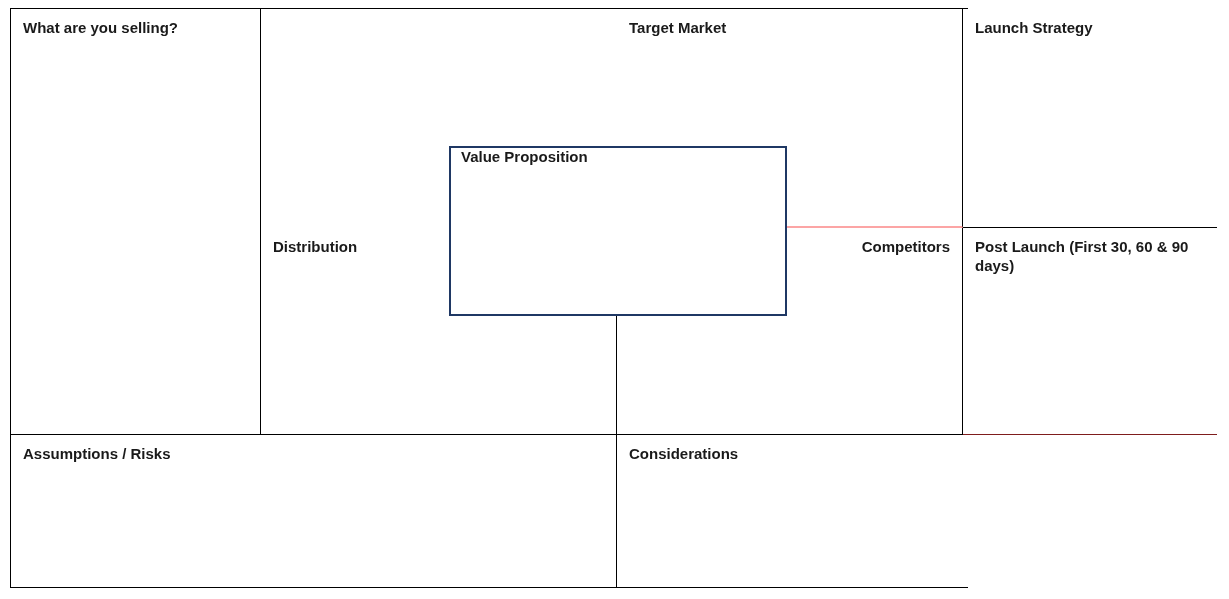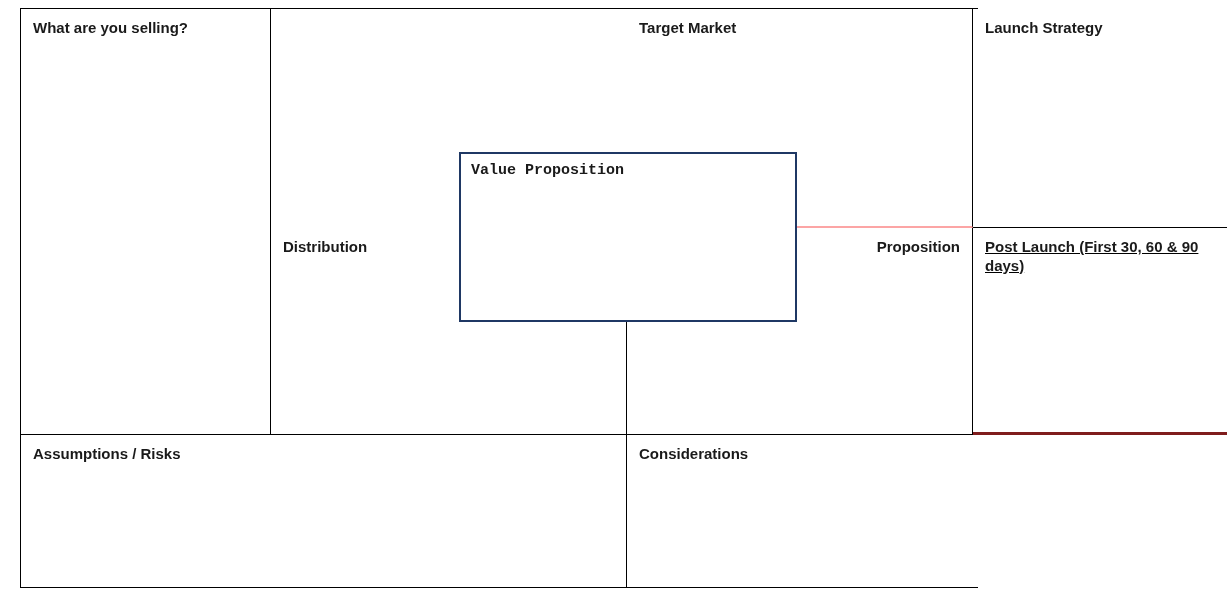--- a/index.html
+++ b/index.html
@@ -4,21 +4,21 @@
 <style>
   * { box-sizing: border-box; margin: 0; padding: 0; }
   html, body {
     width: 1229px;
     height: 599px;
     background: #ffffff;
     font-family: "Liberation Sans", sans-serif;
   }
   .canvas {
     position: relative;
-    margin: 8px 0 0 20px;
+    margin: 8px 0 0 10px;
     width: 958px;
     height: 580px;
     border: 1px solid #000000;
     display: grid;
     grid-template-columns: 250px 356px 346px 254px;
     grid-template-rows: 219px 207px 152px;
     background: #ffffff;
   }
   .cell {
     padding: 10px 12px;
@@ -32,35 +32,34 @@
     line-height: 1.25;
   }
   
   .c-what       { grid-column: 1; grid-row: 1 / span 2; border-right: 1px solid #000; border-bottom: 1px solid #000; }
   .c-buying     { grid-column: 2; grid-row: 1; border-right: 1px solid #000; border-bottom: 1px solid #000; }
   .c-target     { grid-column: 3; grid-row: 1; border-right: 1px solid #000; border-bottom: 2px solid #fca5a5; }
   .c-launch     { grid-column: 4; grid-row: 1; border-bottom: 1px solid #000; }
   .c-distrib    { grid-column: 2; grid-row: 2; border-right: 1px solid #000; border-bottom: 1px solid #000; }
   .c-compet     { grid-column: 3; grid-row: 2; border-right: 1px solid #000; border-bottom: 1px solid #000; }
   .c-compet .cell-label { text-align: right; }
-  .c-postlaunch { grid-column: 4; grid-row: 2; border-bottom: 3px solid #7f1d1d; text-decoration: underline; }
+  .c-postlaunch { grid-column: 4; grid-row: 2; border-bottom: 1px solid #7f1d1d; }
   .c-assump     { grid-column: 1 / span 2; grid-row: 3; border-right: 1px solid #000; }
   .c-consider   { grid-column: 3 / span 2; grid-row: 3; }
 
   .value-prop-box {
     position: absolute;
     left: 438px;
-    top: 143px;
+    top: 137px;
     width: 338px;
     height: 170px;
     background: #ffffff;
     border: 2px solid #1f3864;
-    padding: 8px 10px;
+    padding: 0 10px;
     z-index: 2;
-    font-family: Liberation Mono, monospace;
   }
 </style>
 </head>
 <body>
 
 <div class="canvas">
 
   <div class="cell c-what">
     <div class="cell-label">What are you selling?</div>
   </div>
@@ -72,21 +71,21 @@
 
   <div class="cell c-launch">
     <div class="cell-label">Launch Strategy</div>
   </div>
 
   <div class="cell c-distrib">
     <div class="cell-label">Distribution</div>
   </div>
 
   <div class="cell c-compet">
-    <div class="cell-label">Proposition</div>
+    <div class="cell-label">Competitors</div>
   </div>
 
   <div class="cell c-postlaunch">
     <div class="cell-label">Post Launch (First 30, 60 &amp; 90 days)</div>
   </div>
 
   <div class="cell c-consider">
     <div class="cell-label">Considerations</div>
   </div>
 

